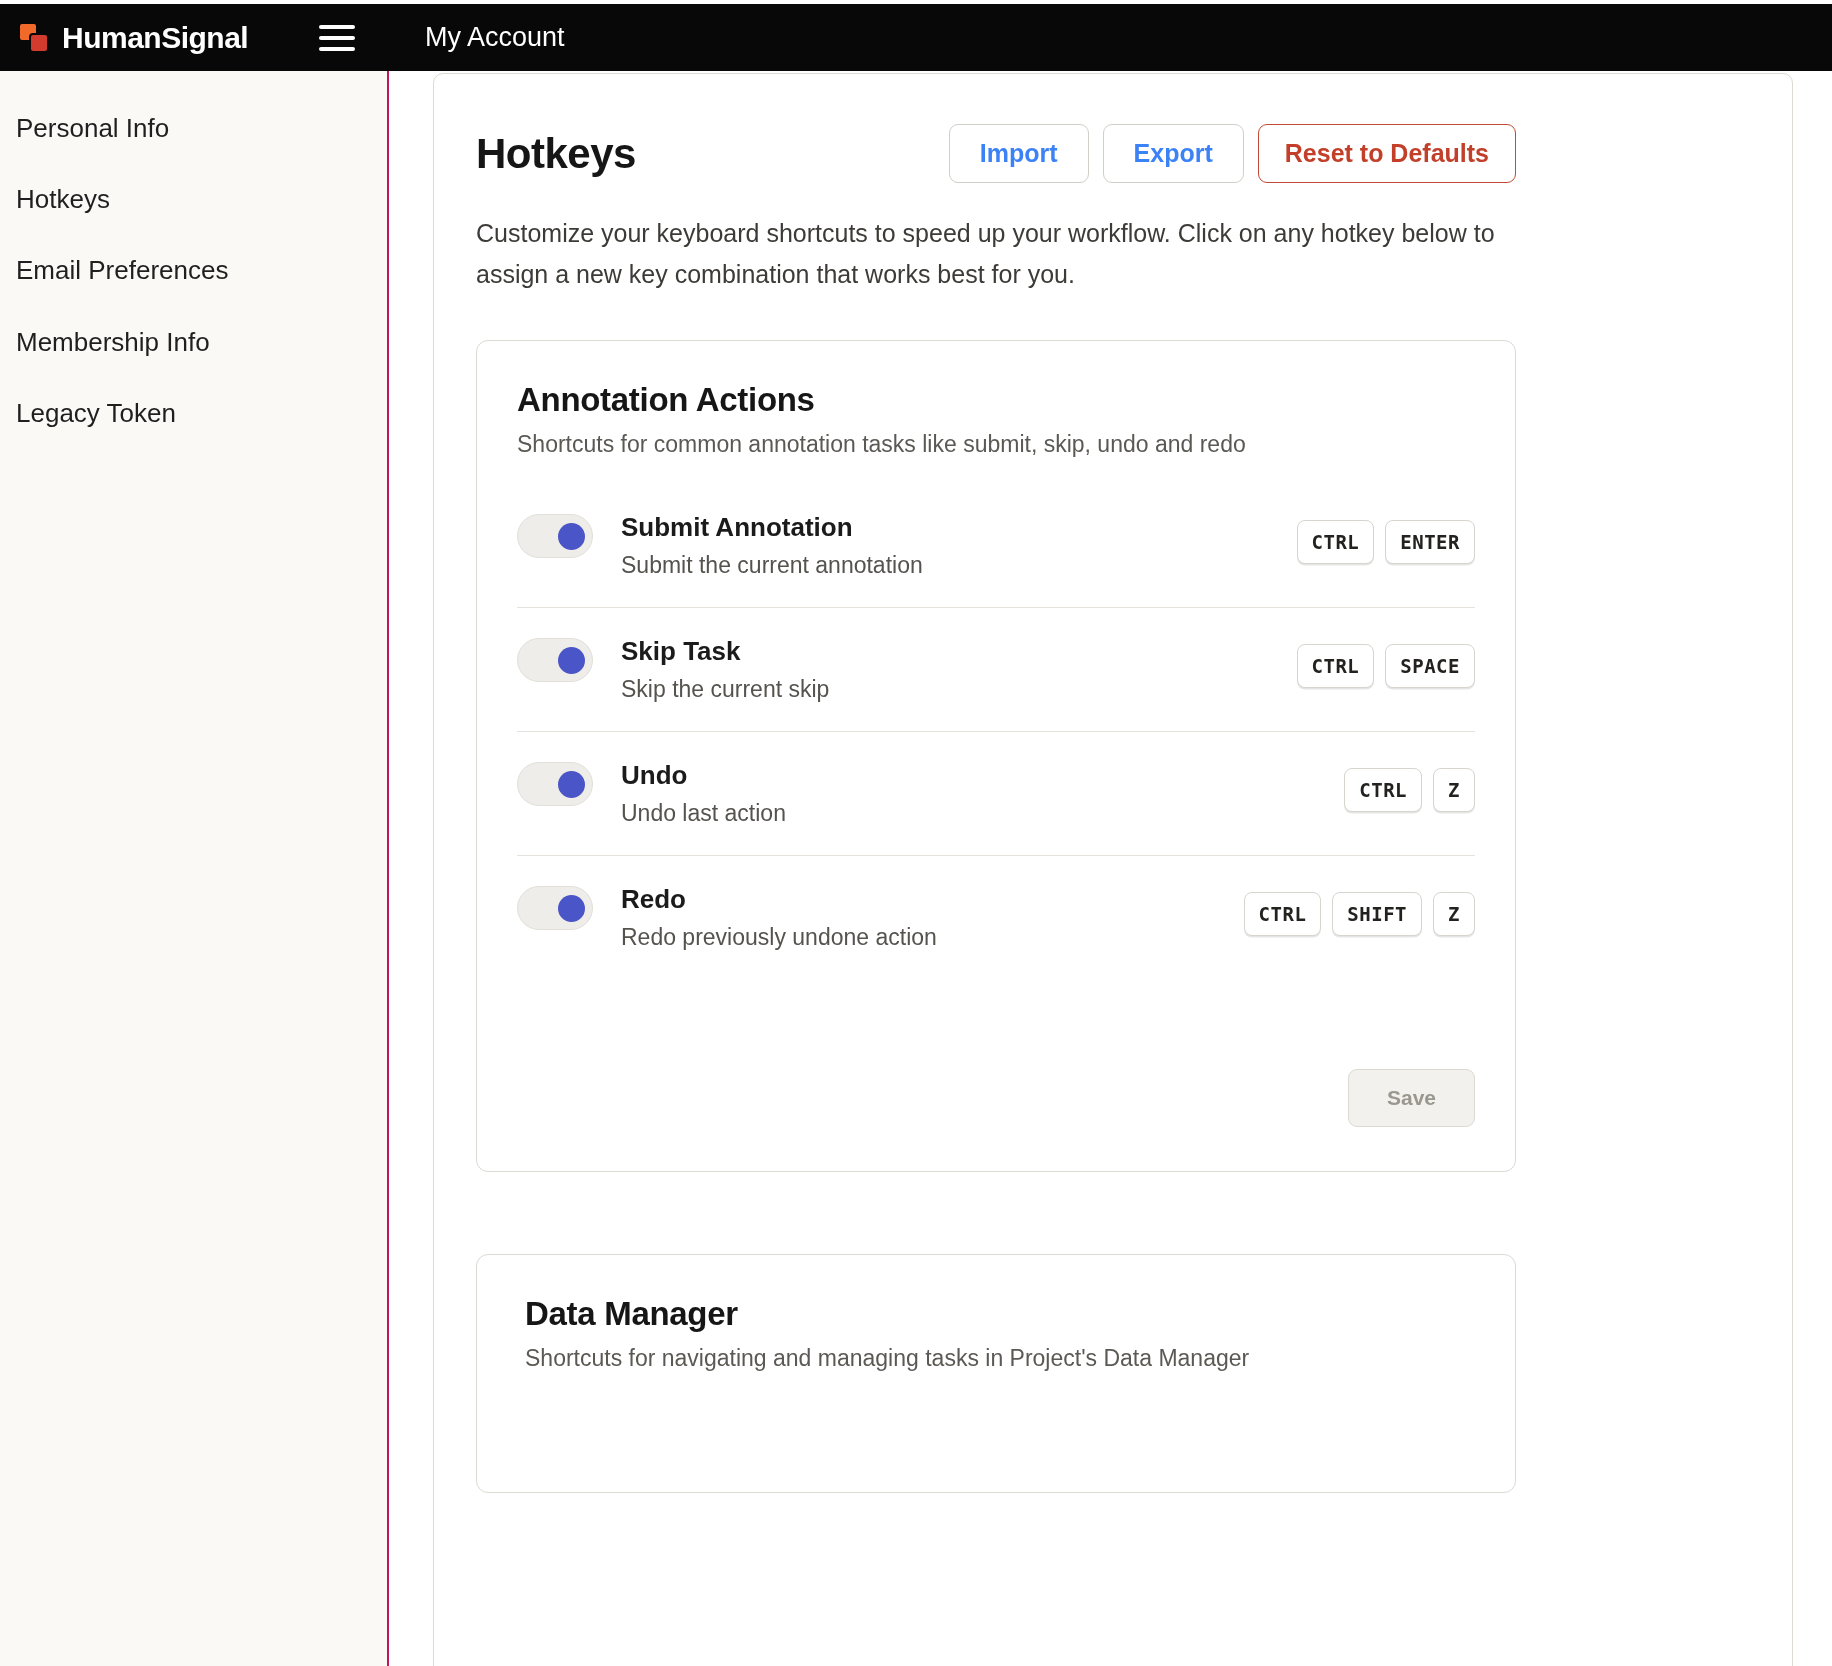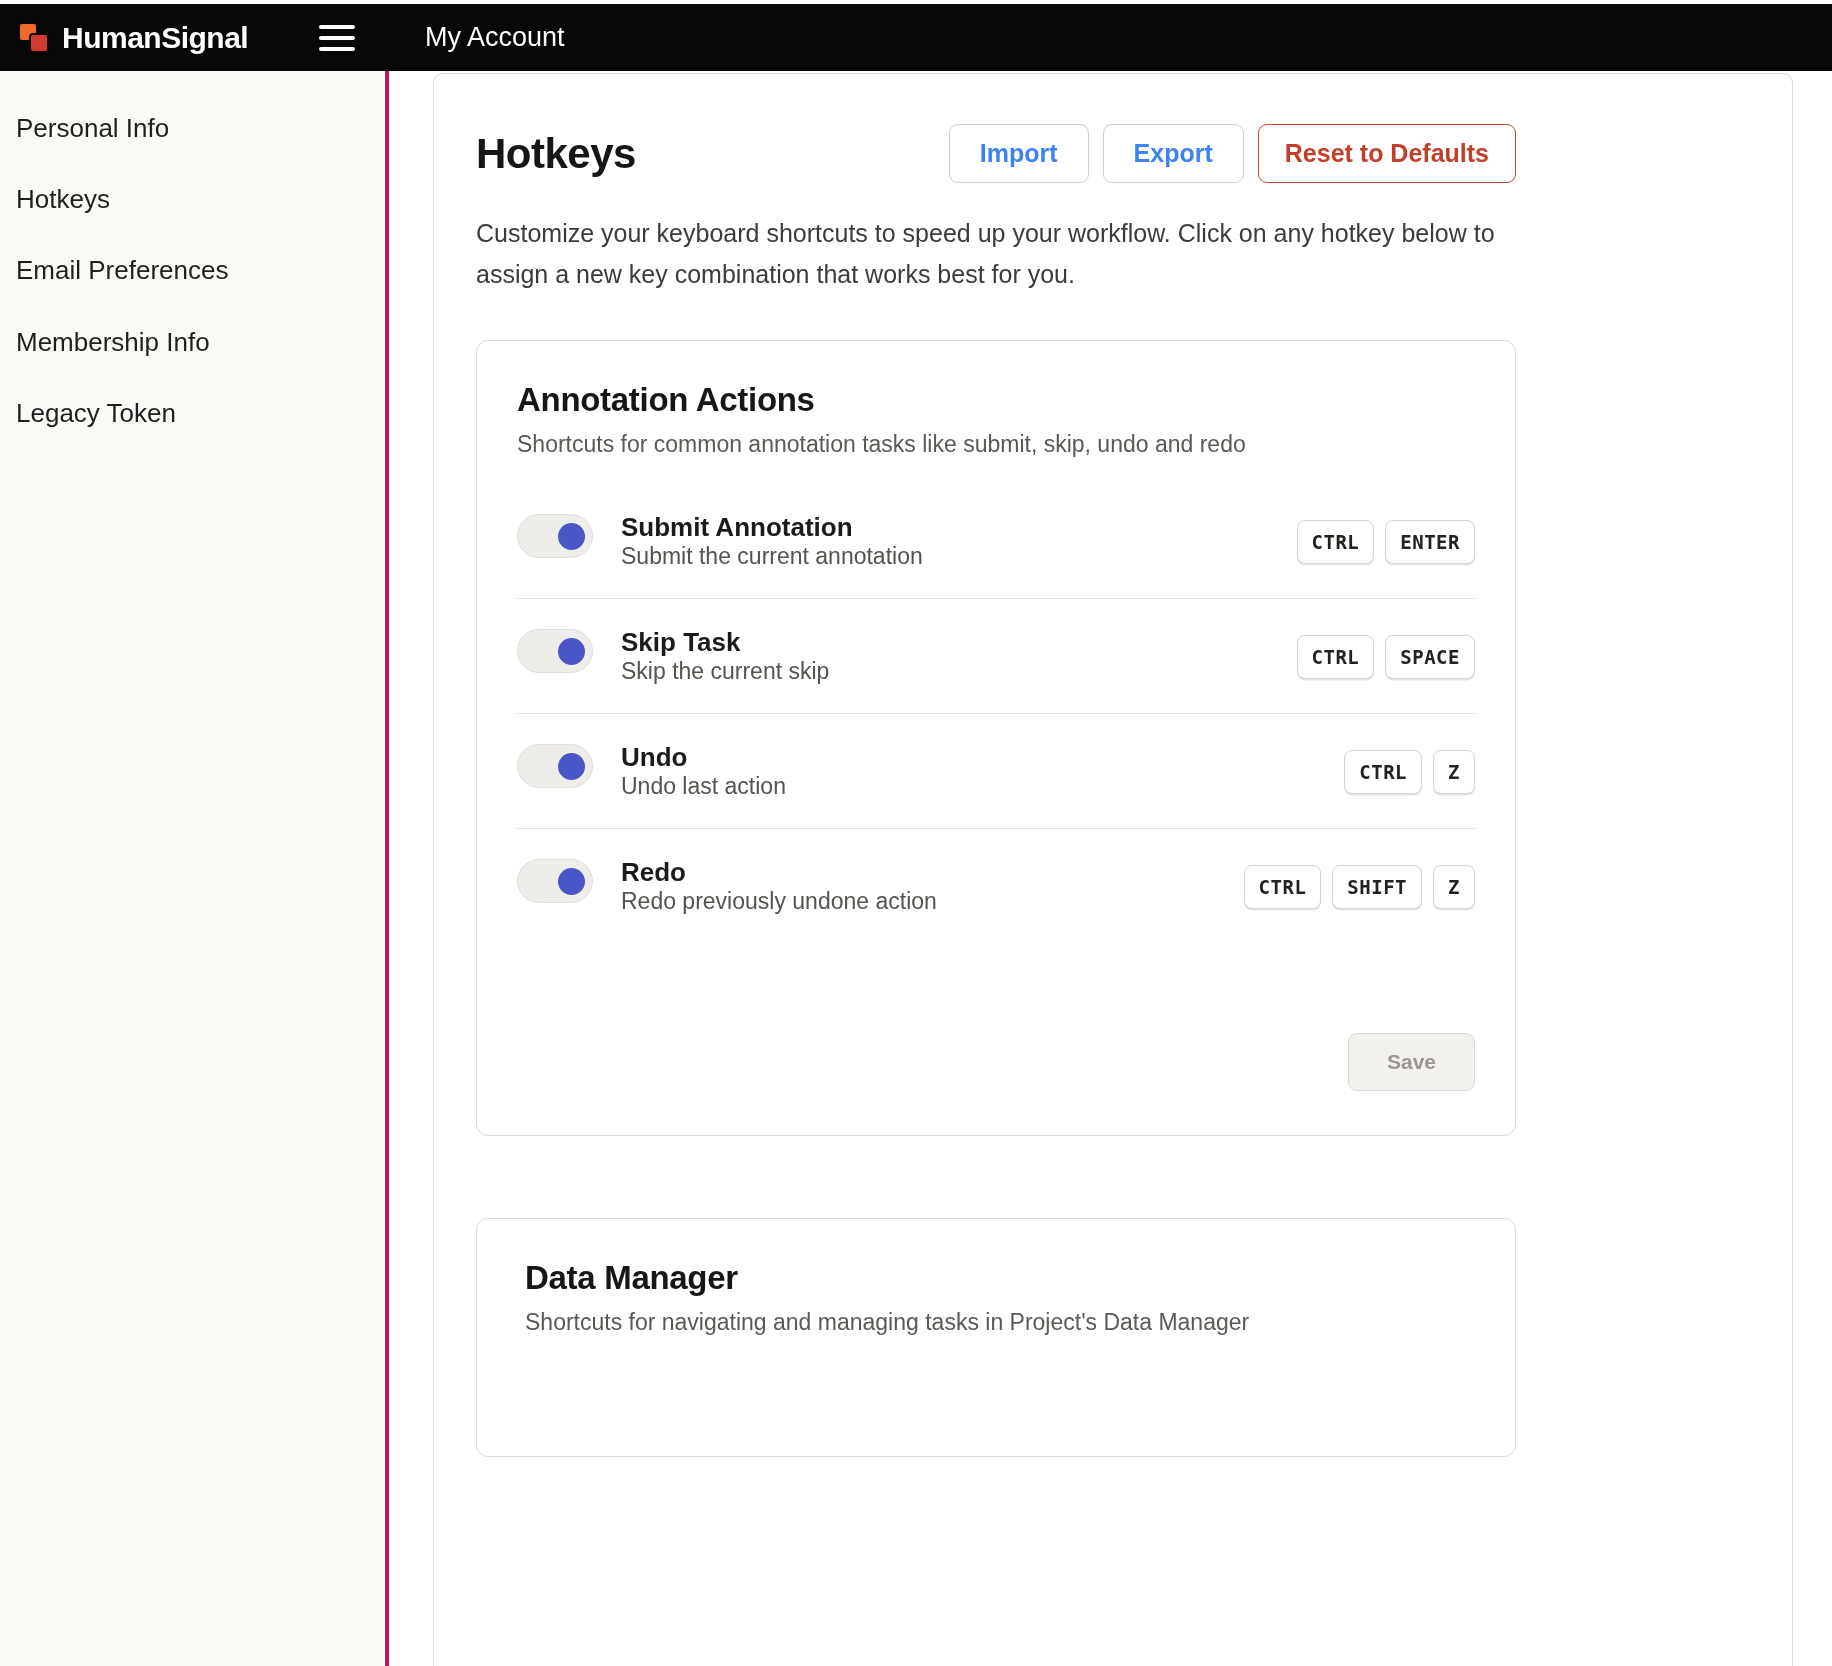--- a/index.html
+++ b/index.html
@@ -30,21 +30,21 @@
     background: #d23b2e; border-radius: 4px; border: 2px solid #080808;
   }
   .brand-name { color: #ffffff; font-size: 30px; font-weight: 700; letter-spacing: -0.5px; }
   .hamburger { display: flex; flex-direction: column; gap: 7px; cursor: pointer; padding: 4px; }
   .hamburger span { display: block; width: 36px; height: 4px; background: #ffffff; border-radius: 2px; }
   .topbar-title { color: #ffffff; font-size: 27px; font-weight: 500; padding-left: 36px; }
 
   
   .sidebar {
     position: absolute; top: 67px; left: 0; width: 389px; height: 1599px;
-    background: #faf9f6; border-right: 4px solid #be185d; padding-top: 26px;
+    background: #faf9f6; border-right: 2px solid #be185d; padding-top: 26px;
   }
   .sidebar-item {
     font-size: 26px; color: #1f1f1f; padding: 20px 16px; cursor: pointer;
     line-height: 1.2;
   }
 
   
   .main {
     position: absolute; top: 67px; left: 390px; width: 1442px; height: 1599px;
     background: #ffffff;
@@ -88,21 +88,21 @@
     margin-top: 2px;
   }
   .toggle .knob {
     position: absolute; top: 8px; left: 9px; width: 27px; height: 27px;
     border-radius: 50%; background: #c9c6c0; transition: left .1s;
   }
   .toggle.on .knob { left: 40px; background: #4a55c7; }
 
   .hk-text { margin-left: 28px; flex: 1; }
   .hk-title { font-size: 26px; font-weight: 700; color: #1b1b1b; }
-  .hk-sub { margin-top: 0; font-size: 23px; color: #55534e; }
+  .hk-sub { margin-top: 9px; font-size: 23px; color: #55534e; }
 
   .hk-keys { display: flex; gap: 11px; align-items: center; padding-top: 8px; cursor: pointer; }
   kbd {
     font-family: "DejaVu Sans Mono", "Liberation Mono", monospace;
     font-size: 19px; font-weight: 700; color: #23221f; letter-spacing: 0.5px;
     background: #ffffff; border: 1px solid #d8d5cf; border-radius: 8px;
     padding: 10px 14px; box-shadow: 0 1.5px 0 rgba(0,0,0,0.10);
     white-space: nowrap;
   }
 

